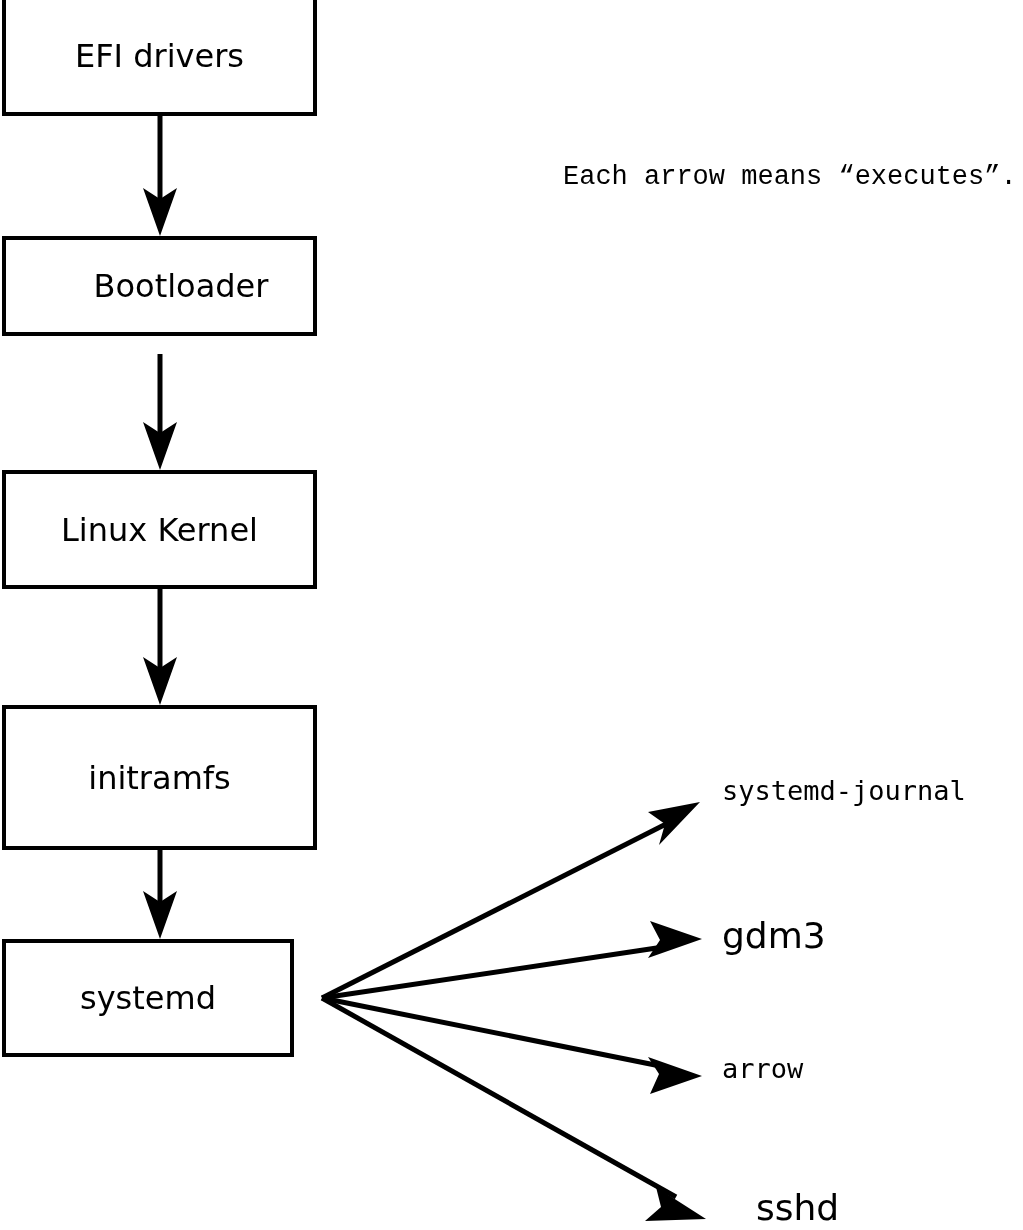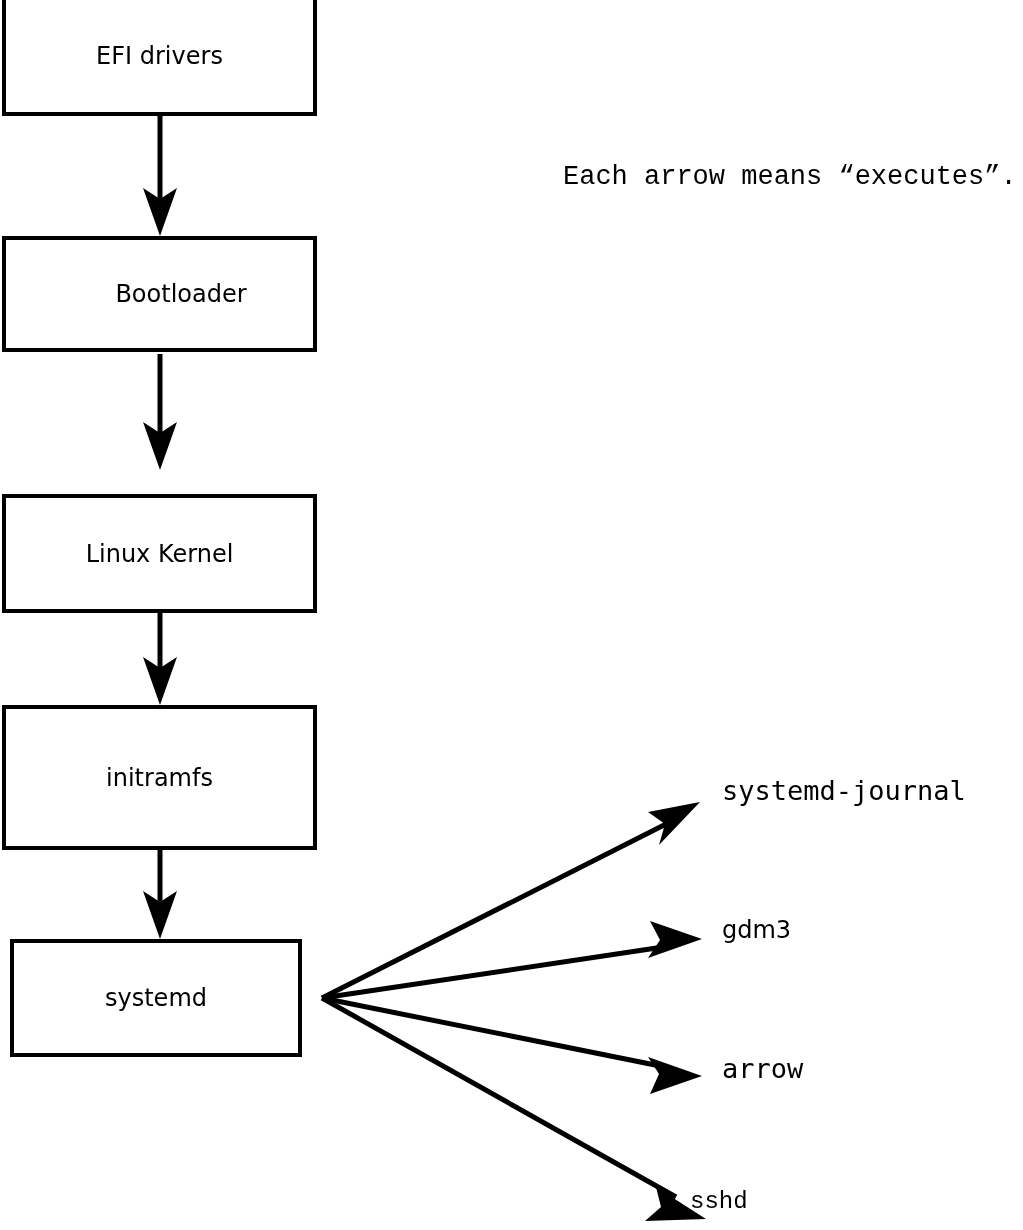--- a/index.html
+++ b/index.html
@@ -24,21 +24,21 @@
     position: absolute;
     box-sizing: border-box;
     border: 4px solid #000000;
     background: #ffffff;
     display: flex;
     align-items: center;
     justify-content: center;
   }
   .node-label {
     font-family: "DejaVu Sans", "Liberation Sans", sans-serif;
-    font-size: 24px;
+    font-size: 32px;
     line-height: 1;
     color: #000000;
     white-space: nowrap;
   }
   
   #arrow-layer {
     position: absolute;
     left: 0;
     top: 0;
     width: 1023px;
@@ -52,21 +52,21 @@
     color: #000000;
     line-height: 1;
   }
   .side-label.mono {
     font-family: "DejaVu Sans Mono", "Liberation Mono", monospace;
     font-size: 27px;
     text-align: right;
   }
   .side-label.sans {
     font-family: "DejaVu Sans", "Liberation Sans", sans-serif;
-    font-size: 24px;
+    font-size: 36px;
   }
   .caption {
     position: absolute;
     white-space: nowrap;
     font-family: "DejaVu Sans", "Liberation Sans", sans-serif;
     font-size: 27px;
     line-height: 1;
     color: #000000;
   }
 </style>
@@ -109,39 +109,39 @@
     <g>
       <line x1="322" y1="998" x2="676" y2="1197" stroke="#000000" stroke-width="5"></line>
       <path d="M 706 1219 L 656 1187 L 661 1207 L 645 1221 Z" fill="#000000"></path>
     </g>
   </svg>
 
   <div class="node-box" style="left:2px; top:-4px; width:315px; height:120px;">
     <span class="node-label">EFI drivers</span>
   </div>
 
-  <div class="node-box" style="left:2px; top:236px; width:315px; height:116px;padding-left:43px;">
+  <div class="node-box" style="left:2px; top:236px; width:315px; height:100px;padding-left:43px;">
     <span class="node-label">Bootloader</span>
   </div>
 
-  <div class="node-box" style="left:2px; top:470px; width:315px; height:119px;margin-top:24px;">
+  <div class="node-box" style="left:2px; top:470px; width:315px; height:119px;">
     <span class="node-label">Linux Kernel</span>
   </div>
 
   <div class="node-box" style="left:2px; top:705px; width:315px; height:145px;">
     <span class="node-label">initramfs</span>
   </div>
 
-  <div class="node-box" style="left:10px; top:939px; width:292px; height:118px;text-align:center;">
+  <div class="node-box" style="left:2px; top:939px; width:292px; height:118px;text-align:center;">
     <span class="node-label">systemd</span>
   </div>
 
   <div class="side-label mono" style="left:722px; top:777px;">systemd-journal</div>
 
   <div class="side-label sans" style="left:722px; top:918px;">gdm3</div>
 
   <div class="side-label mono" style="left:722px; top:1055px;">arrow</div>
 
-  <div class="side-label sans" style="left:690px; top:1190px;font-family:Liberation Mono, monospace;">sshd</div>
+  <div class="side-label sans" style="left:756px; top:1190px;">sshd</div>
 
   <div class="caption" style="left:563px; top:164px;font-family:Liberation Mono, monospace;">Each arrow means “executes”.</div>
 
 </div>
 
 </body></html>

